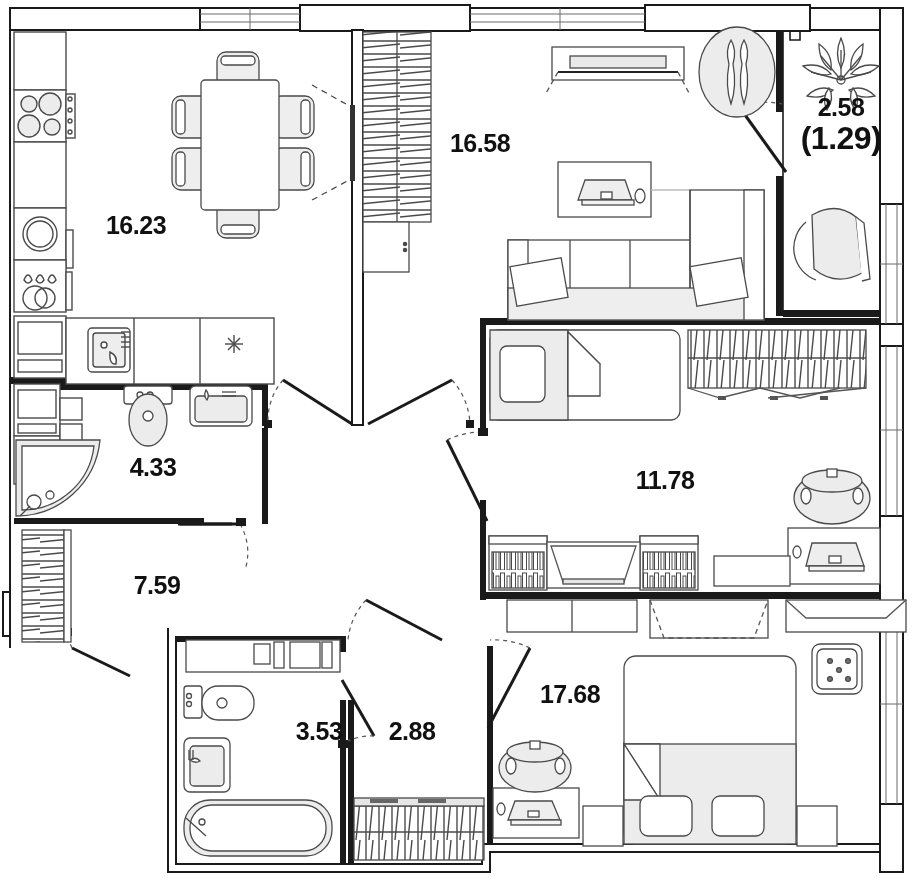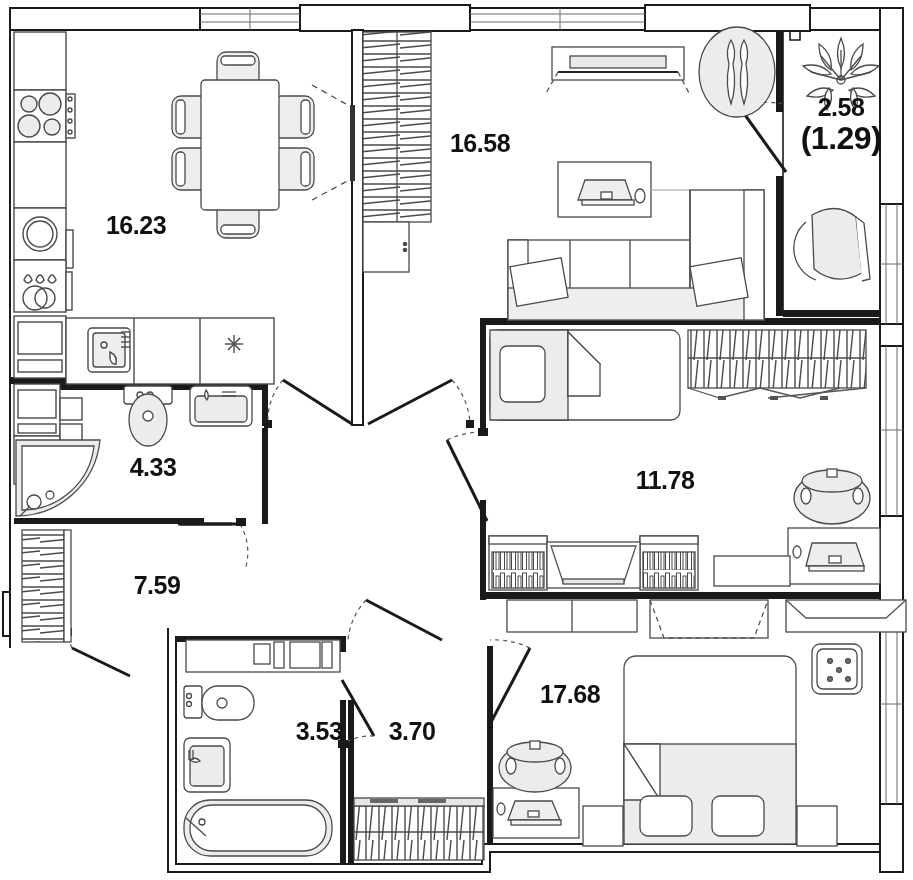--- a/index.html
+++ b/index.html
@@ -557,19 +557,19 @@
   <div class="area-label" style="left:157px; top:585px;">
     <span>7.59</span>
   </div>
   <div class="area-label" style="left:665px; top:480px;">
     <span>11.78</span>
   </div>
   <div class="area-label" style="left:287px; top:731px;margin-left:32px;">
     <span>3.53</span>
   </div>
   <div class="area-label" style="left:412px; top:731px;">
-    <span>3.70</span>
+    <span>2.88</span>
   </div>
   <div class="area-label" style="left:570px; top:694px;">
     <span>17.68</span>
   </div>
 
 </div>
 
 </body></html>

